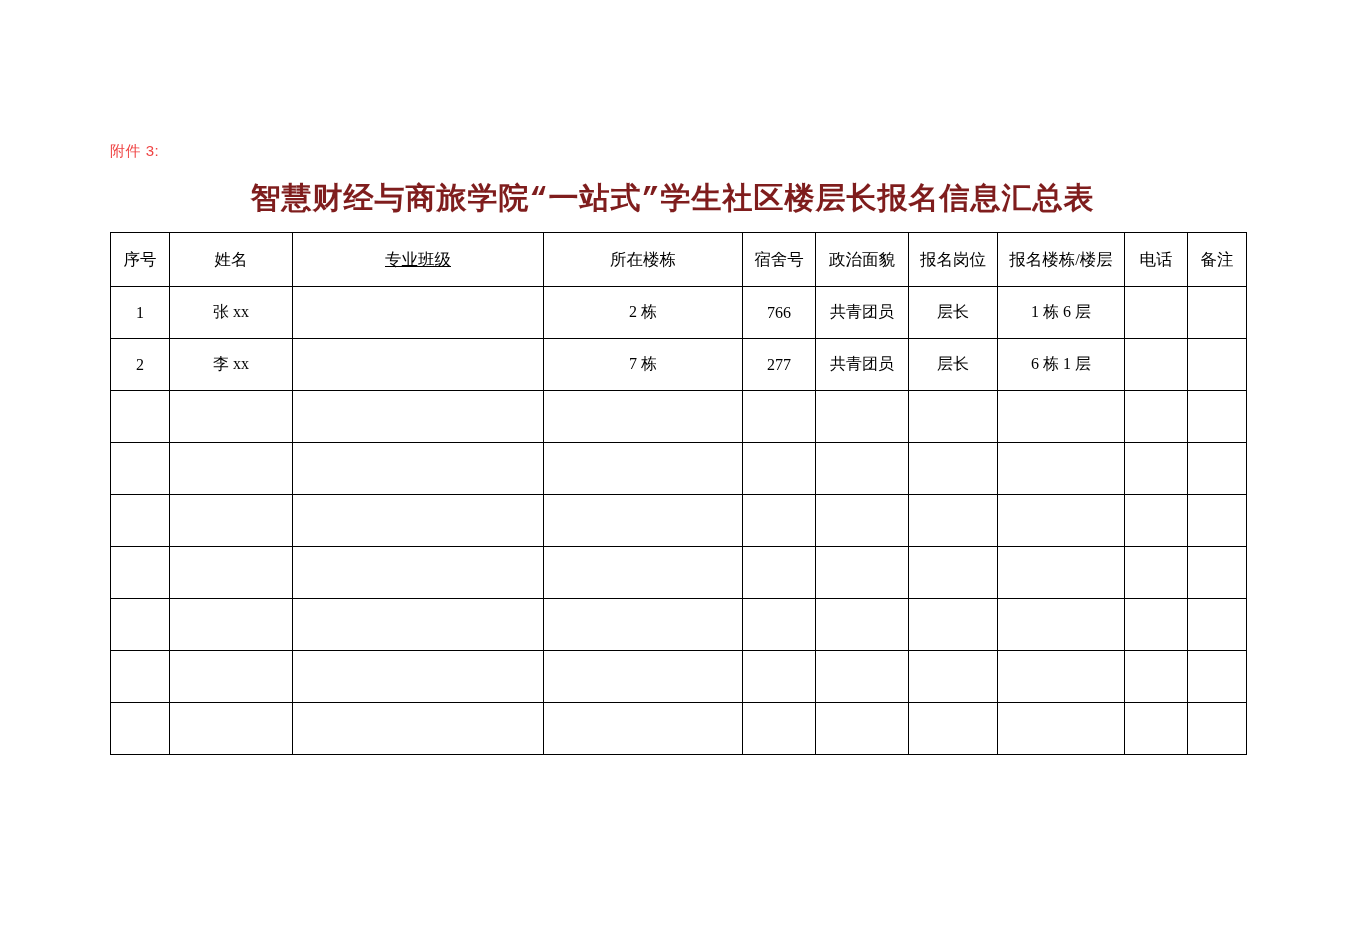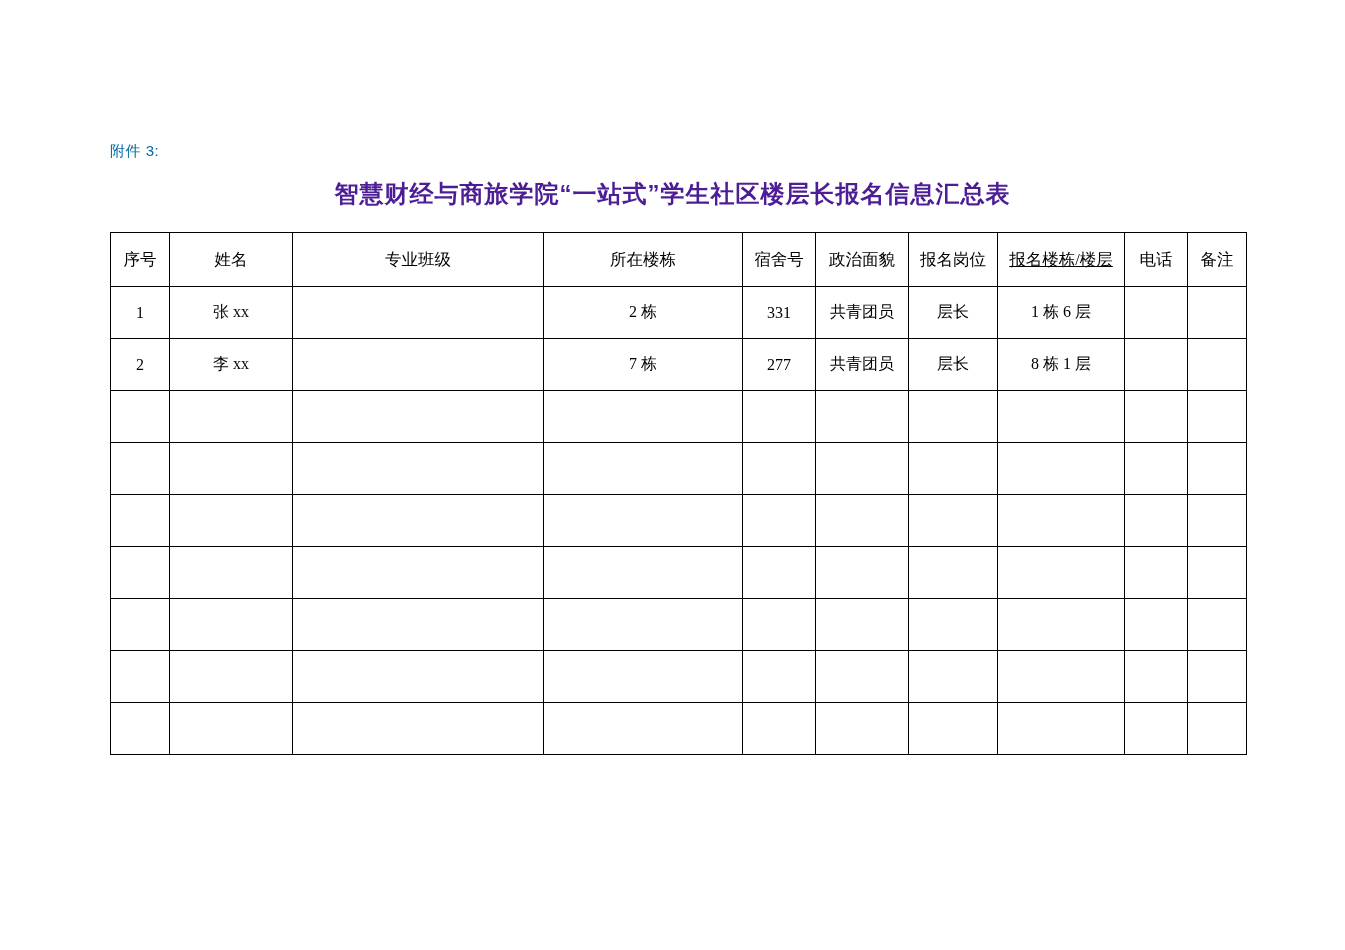--- a/index.html
+++ b/index.html
@@ -22,33 +22,33 @@
     height: 950px;
     background: #fff;
   }
   .attachment-label {
     position: absolute;
     left: 110px;
     top: 142px;
     font-family: "Liberation Sans", "DejaVu Sans", sans-serif;
     font-size: 15px;
     letter-spacing: 0.5px;
-    color: #0369a1;
+    color: #ef4444;
   }
   .doc-title {
     position: absolute;
     left: 110px;
     top: 178px;
     width: 1125px;
     text-align: center;
-    font-family: Liberation Sans, sans-serif;
+    font-family: Liberation Mono, monospace;
     font-weight: bold;
-    font-size: 24px;
+    font-size: 30px;
     letter-spacing: 1px;
-    color: #4c1d95;
+    color: #7f1d1d;
     white-space: nowrap;
   }
   table.main-table {
     position: absolute;
     left: 110px;
     top: 232px;
     width: 1126px;
     border-collapse: collapse;
     table-layout: fixed;
   }
@@ -63,34 +63,33 @@
     font-size: 16px;
     font-weight: normal;
     color: #000;
   }
   table.main-table thead td {
     height: 53px;
     font-size: 16.5px;
   }
   .c0 { width: 58px; }
   .c1 { width: 122px; }
-  .c2 { width: 250px; }
+  .c2 { width: 250px; text-decoration: underline; }
   .c3 { width: 198px; }
   .c4 { width: 72px; }
   .c5 { width: 92px; }
   .c6 { width: 88px; }
   .c7 { width: 126px; }
   .c8 { width: 62px; margin-top: 28px; }
   .c9 { width: 58px; }
   .filled {
     color: #ff0000;
   }
   .hdr-small {
     font-size: 15px;
-    text-decoration: underline;
   }
 </style>
 </head>
 <body>
 
 <div class="page">
 
   <div class="attachment-label">附件 3:</div>
 
   <div class="doc-title">智慧财经与商旅学院“一站式”学生社区楼层长报名信息汇总表</div>
@@ -109,36 +108,36 @@
         <td class="c8">电话</td>
         <td class="c9">备注</td>
       </tr>
     </thead>
     <tbody>
       <tr>
         <td class="c0 filled">1</td>
         <td class="c1 filled">张 xx</td>
         <td class="c2 filled"></td>
         <td class="c3 filled">2 栋</td>
-        <td class="c4 filled">331</td>
+        <td class="c4 filled">766</td>
         <td class="c5 filled">共青团员</td>
         <td class="c6 filled">层长</td>
         <td class="c7 filled">1 栋 6 层</td>
         <td class="c8 filled"></td>
         <td class="c9 filled"></td>
       </tr>
       <tr>
         <td class="c0 filled">2</td>
         <td class="c1 filled">李 xx</td>
         <td class="c2 filled"></td>
         <td class="c3 filled">7 栋</td>
         <td class="c4 filled">277</td>
         <td class="c5 filled">共青团员</td>
         <td class="c6 filled">层长</td>
-        <td class="c7 filled">8 栋 1 层</td>
+        <td class="c7 filled">6 栋 1 层</td>
         <td class="c8 filled"></td>
         <td class="c9 filled"></td>
       </tr>
       <tr>
         <td class="c0"></td>
         <td class="c1"></td>
         <td class="c2"></td>
         <td class="c3"></td>
         <td class="c4"></td>
         <td class="c5"></td>

